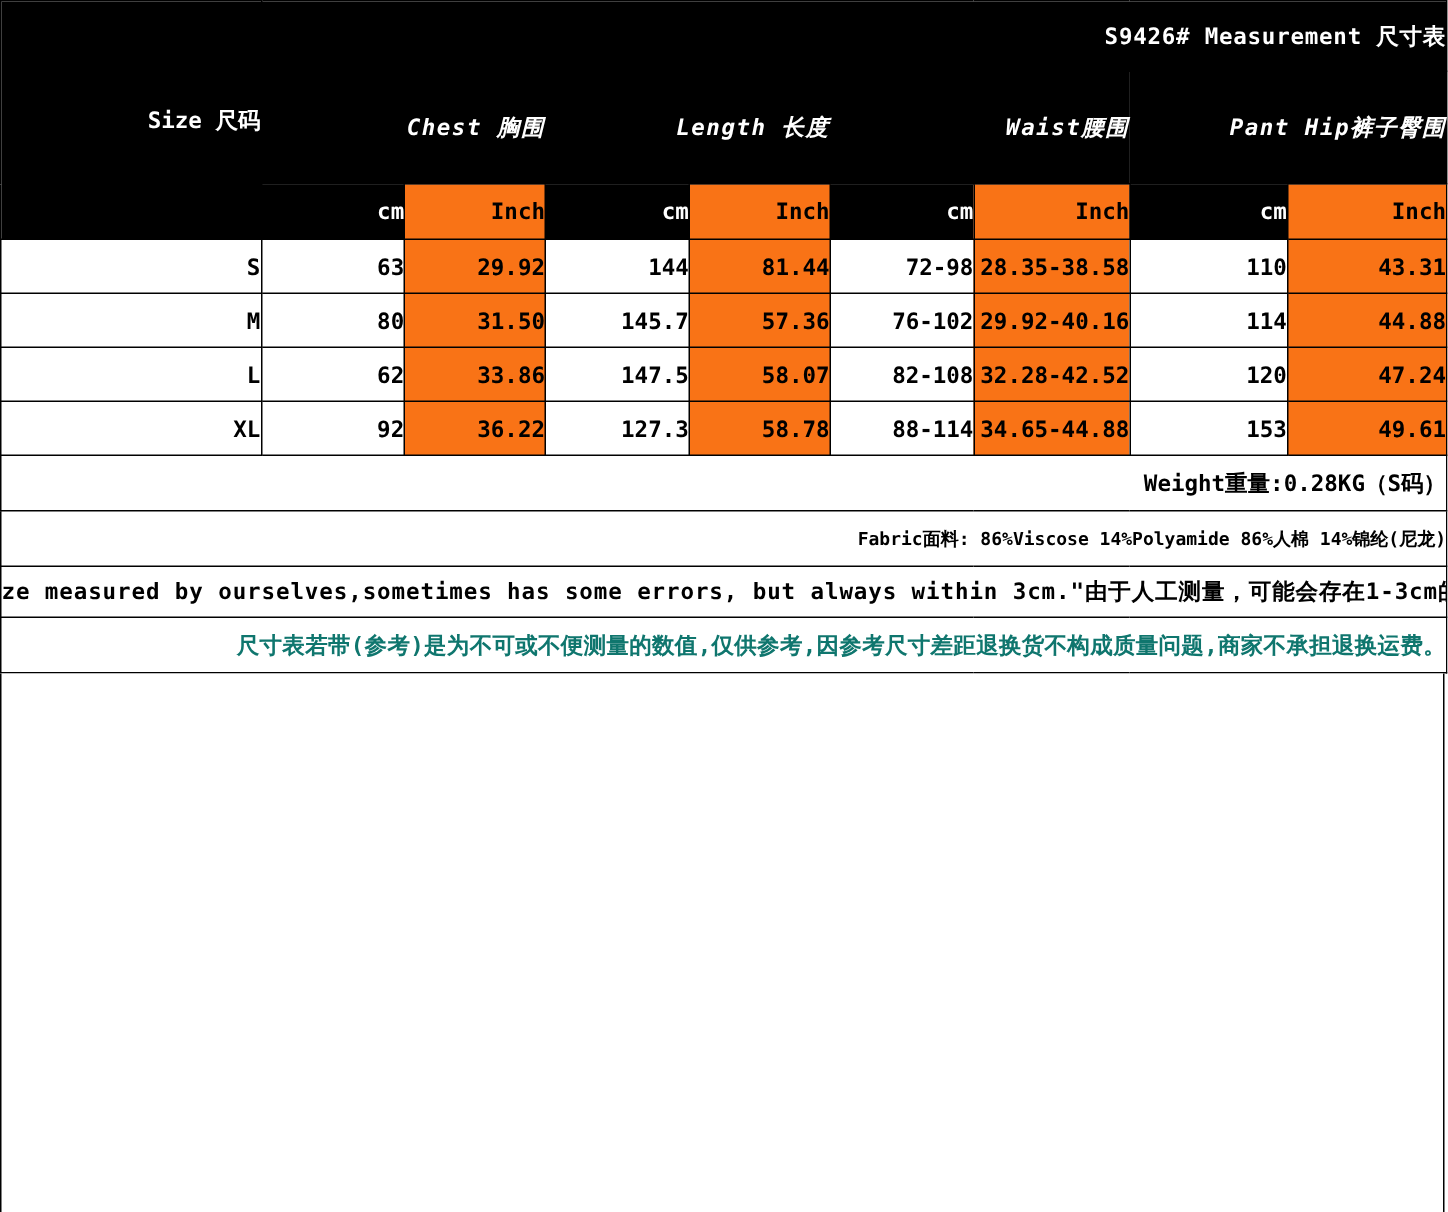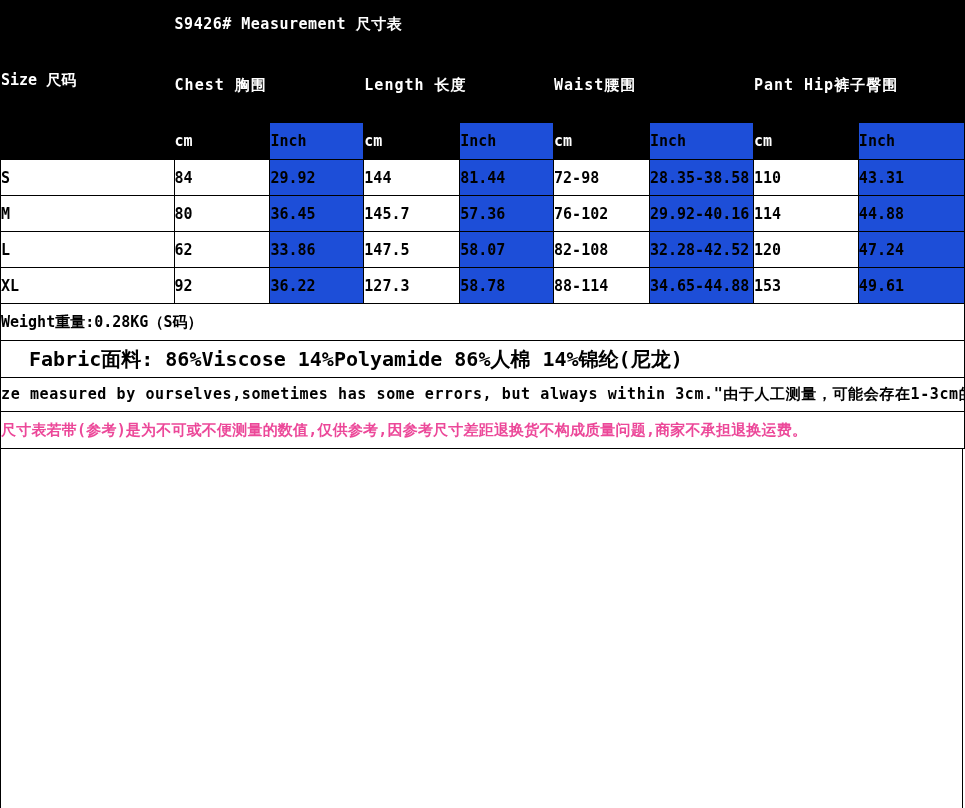--- a/index.html
+++ b/index.html
@@ -19,82 +19,83 @@
     width: 965px;
     height: 808px;
   }
   table.size-table {
     border-collapse: collapse;
     table-layout: fixed;
     width: 965px;
   }
   table.size-table td, table.size-table th {
     border: 1px solid #000;
-    text-align: left;
+    text-align: right;
     vertical-align: middle;
     font-family: "DejaVu Sans Mono", monospace;
     font-weight: bold;
     font-size: 15px;
     padding: 0;
   }
   .black {
     background: #000;
     color: #fff;
   }
   .yellow {
-    background: #1d4ed8;
+    background: #f97316;
     color: #000;
   }
   .white {
     background: #fff;
     color: #000;
   }
   .title-cell {
     font-size: 19px;
     height: 46px;
     letter-spacing: .5px;
   }
   .corner-cell {
     font-size: 21px;
     height: 120px;
     margin-left: 48px;
   }
   .group-head {
     font-size: 16px;
     height: 74px;
     letter-spacing: 1px;
+    font-style: italic;
   }
   .unit-row td {
     height: 36px;
     font-size: 15px;
   }
   .data-row td {
     height: 35px;
     font-size: 16px;
   }
   .note-row td {
     height: 36px;
     font-size: 16px;
     font-family: "DejaVu Sans Mono", monospace;
   }
   .note-row.fabric td {
-    font-size: 20px;
+    font-size: 12px;
     padding-left: 28px;
   }
   .disclaimer-en td {
     height: 33px;
     font-size: 13.5px;
     white-space: nowrap;
     overflow: hidden;
     letter-spacing: .6px;
   }
   .disclaimer-cn td {
     height: 36px;
     font-size: 15px;
-    color: #ec4899;
+    color: #0f766e;
     font-family: "DejaVu Sans", sans-serif;
     font-weight: bold;
     letter-spacing: .2px;
   }
   .diagram-area {
     position: relative;
     width: 963px;
     height: 372px;
     border: 1px solid #000;
     border-top: none;
@@ -137,33 +138,33 @@
         <td class="black">cm</td>
         <td class="yellow">Inch</td>
         <td class="black">cm</td>
         <td class="yellow">Inch</td>
         <td class="black">cm</td>
         <td class="yellow">Inch</td>
       </tr>
 
       <tr class="data-row">
         <td class="white">S</td>
-        <td class="white">84</td>
+        <td class="white">63</td>
         <td class="yellow">29.92</td>
         <td class="white">144</td>
         <td class="yellow">81.44</td>
         <td class="white">72-98</td>
         <td class="yellow">28.35-38.58</td>
         <td class="white">110</td>
         <td class="yellow">43.31</td>
       </tr>
       <tr class="data-row">
         <td class="white">M</td>
         <td class="white">80</td>
-        <td class="yellow">36.45</td>
+        <td class="yellow">31.50</td>
         <td class="white">145.7</td>
         <td class="yellow">57.36</td>
         <td class="white">76-102</td>
         <td class="yellow">29.92-40.16</td>
         <td class="white">114</td>
         <td class="yellow">44.88</td>
       </tr>
       <tr class="data-row">
         <td class="white">L</td>
         <td class="white">62</td>

